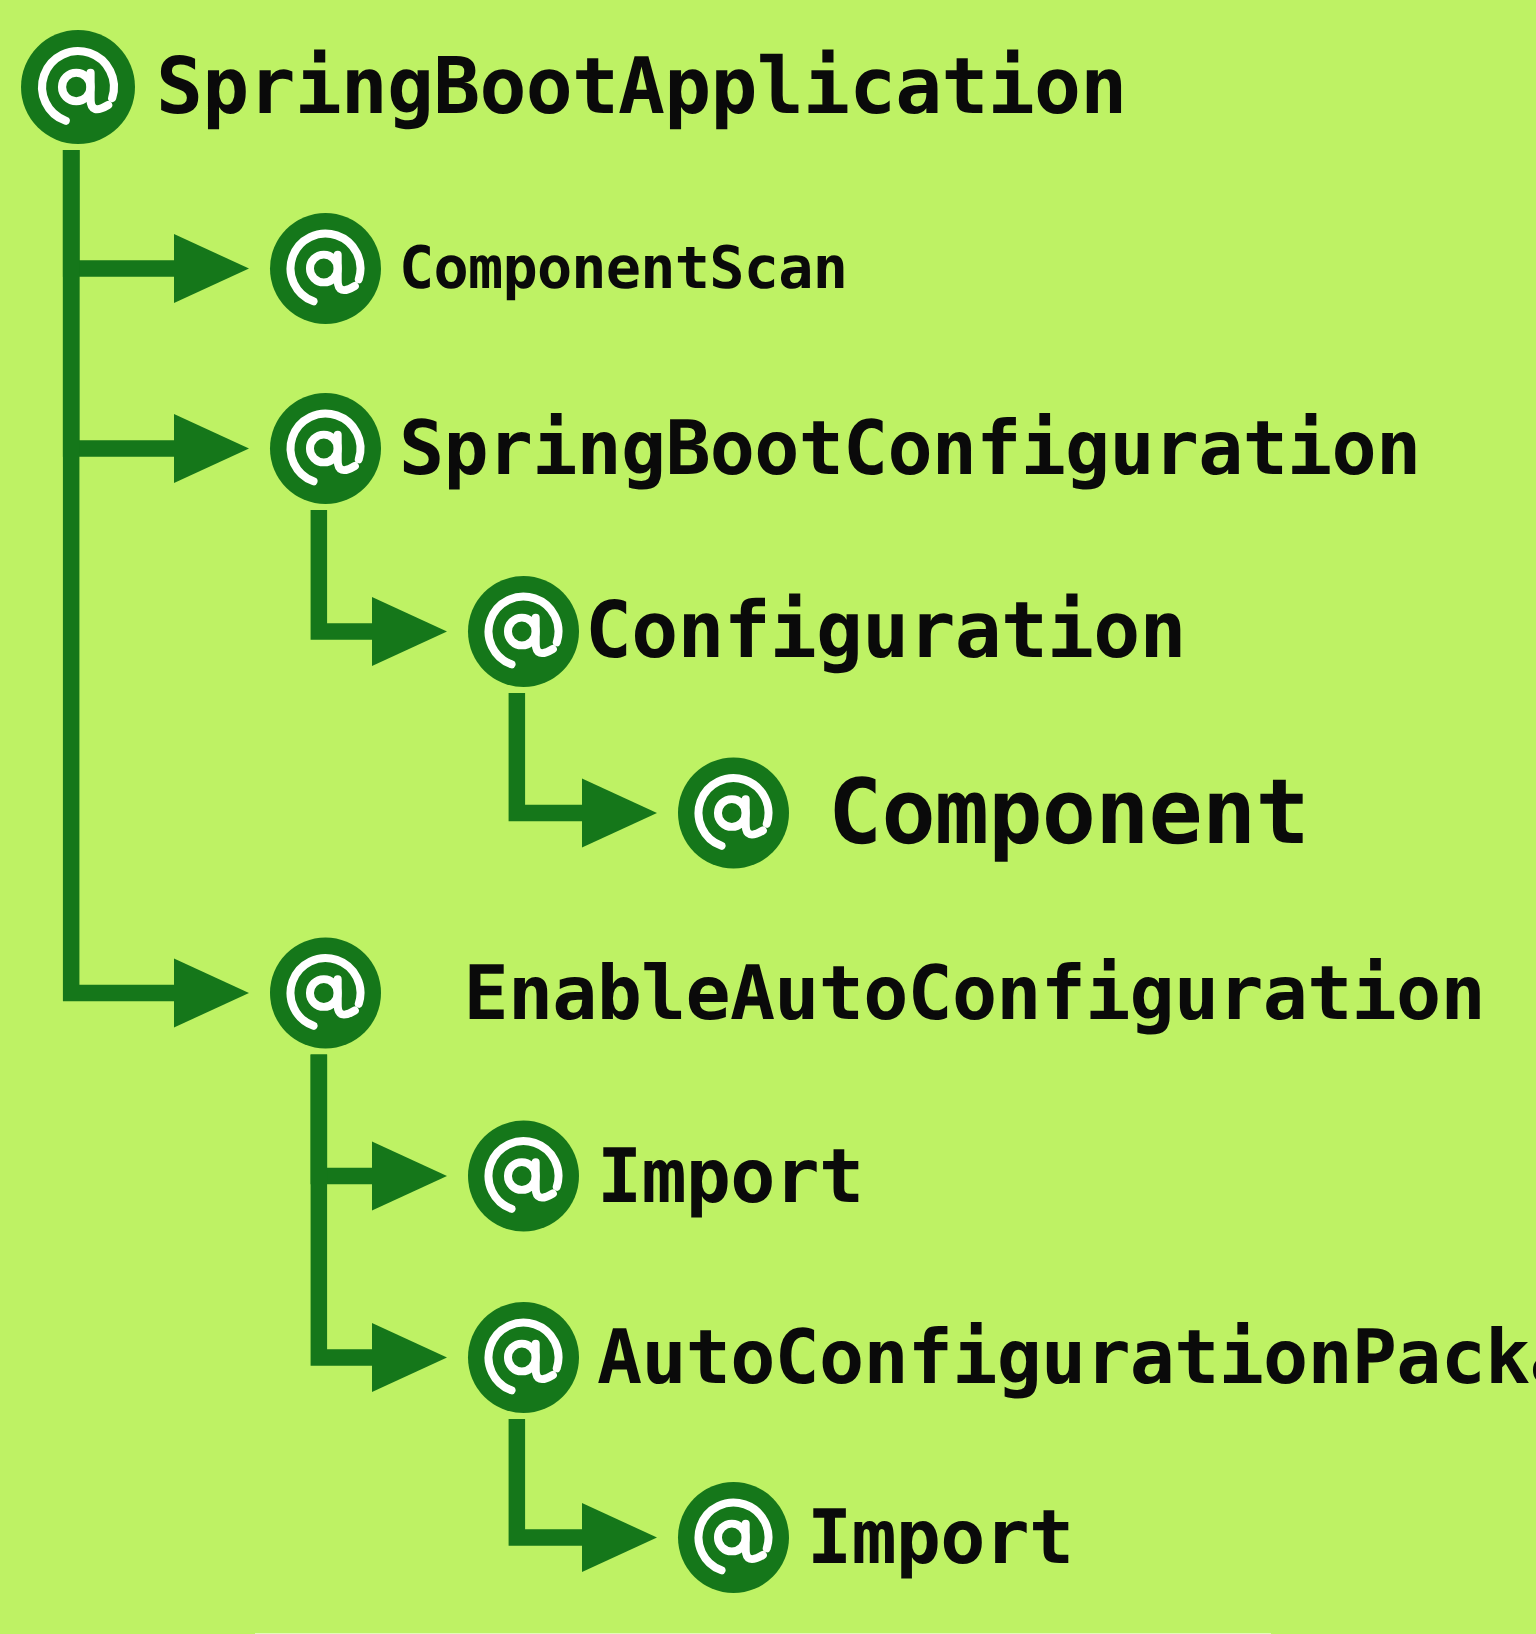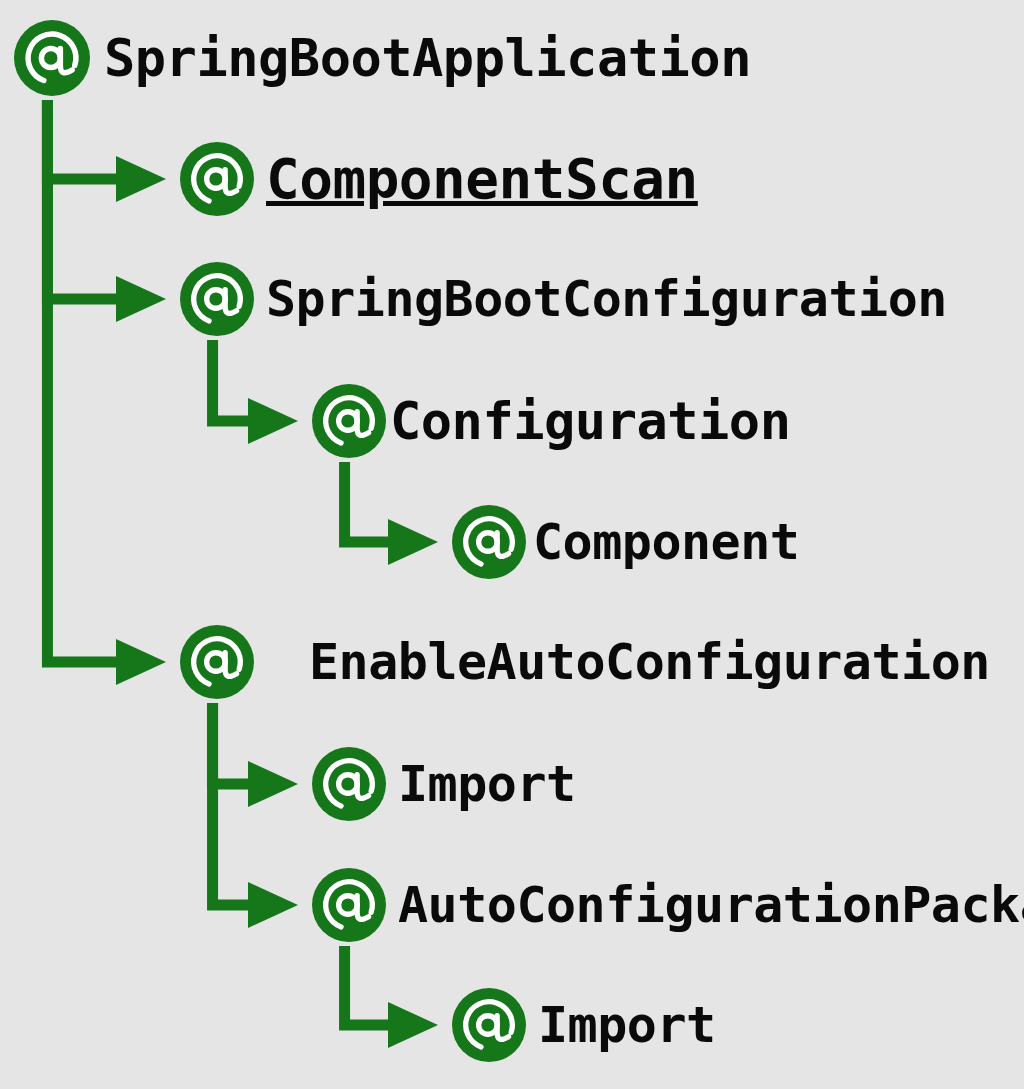--- a/index.html
+++ b/index.html
@@ -12,21 +12,21 @@
     width: 1024px;
     height: 1089px;
     overflow: hidden;
     font-family: "DejaVu Sans Mono", "Liberation Mono", monospace;
   }
 
   #canvas {
     position: relative;
     width: 1024px;
     height: 1089px;
-    background: #e5e5e5;
+    background: #bef264;
   }
 
   
   #connector-layer {
     position: absolute;
     left: 0;
     top: 0;
     width: 1024px;
     height: 1089px;
     z-index: 1;
@@ -118,21 +118,21 @@
         <span class="node-label" style="font-size: 52px; margin-left: 14px; color: rgb(10, 10, 10);">SpringBootApplication</span>
       </div>
       <div class="node" style="left: 180px; top: 142px; height: 74px;">
         <span class="at-badge" style="width: 74px; height: 74px; background: rgb(21, 119, 26);">
           <svg width="74" height="74" viewBox="0 0 74 74">
             <path d="M 59.17 44.20 A 23.31 23.31 0 1 0 29.03 58.90" fill="none" stroke="#ffffff" stroke-width="5.327999999999999" stroke-linecap="round"></path>
             <circle cx="35.89" cy="37.00" r="9.25" fill="none" stroke="#ffffff" stroke-width="5.327999999999999"></circle>
             <path d="M 45.14 27.75 L 45.14 44.86 Q 45.14 55.65 56.58 48.66" fill="none" stroke="#ffffff" stroke-width="5.327999999999999" stroke-linecap="round" stroke-linejoin="round"></path>
           </svg>
         </span>
-        <span class="node-label" style="font-size: 56px; margin-left: 12px; color: rgb(10, 10, 10); text-decoration: underline;">ComponentScan</span>
+        <span class="node-label" style="font-size: 39px; margin-left: 12px; color: rgb(10, 10, 10);">ComponentScan</span>
       </div>
       <div class="node" style="left: 180px; top: 262px; height: 74px; text-align: center;">
         <span class="at-badge" style="width: 74px; height: 74px; background: rgb(21, 119, 26);">
           <svg width="74" height="74" viewBox="0 0 74 74">
             <path d="M 59.17 44.20 A 23.31 23.31 0 1 0 29.03 58.90" fill="none" stroke="#ffffff" stroke-width="5.327999999999999" stroke-linecap="round"></path>
             <circle cx="35.89" cy="37.00" r="9.25" fill="none" stroke="#ffffff" stroke-width="5.327999999999999"></circle>
             <path d="M 45.14 27.75 L 45.14 44.86 Q 45.14 55.65 56.58 48.66" fill="none" stroke="#ffffff" stroke-width="5.327999999999999" stroke-linecap="round" stroke-linejoin="round"></path>
           </svg>
         </span>
         <span class="node-label" style="font-size: 50px; margin-left: 12px; color: rgb(10, 10, 10);">SpringBootConfiguration</span>
@@ -148,21 +148,21 @@
         <span class="node-label" style="font-size: 52px; margin-left: 4px; color: rgb(10, 10, 10);">Configuration</span>
       </div>
       <div class="node" style="left: 452px; top: 505px; height: 74px;">
         <span class="at-badge" style="width: 74px; height: 74px; background: rgb(21, 119, 26);">
           <svg width="74" height="74" viewBox="0 0 74 74">
             <path d="M 59.17 44.20 A 23.31 23.31 0 1 0 29.03 58.90" fill="none" stroke="#ffffff" stroke-width="5.327999999999999" stroke-linecap="round"></path>
             <circle cx="35.89" cy="37.00" r="9.25" fill="none" stroke="#ffffff" stroke-width="5.327999999999999"></circle>
             <path d="M 45.14 27.75 L 45.14 44.86 Q 45.14 55.65 56.58 48.66" fill="none" stroke="#ffffff" stroke-width="5.327999999999999" stroke-linecap="round" stroke-linejoin="round"></path>
           </svg>
         </span>
-        <span class="node-label" style="font-size: 50px; margin-left: 7px; color: rgb(10, 10, 10);">Component</span>
+        <span class="node-label" style="font-size: 60px; margin-left: 26px; color: rgb(10, 10, 10);">Component</span>
       </div>
       <div class="node" style="left: 180px; top: 625px; height: 74px; gap: 43px;">
         <span class="at-badge" style="width: 74px; height: 74px; background: rgb(21, 119, 26);">
           <svg width="74" height="74" viewBox="0 0 74 74">
             <path d="M 59.17 44.20 A 23.31 23.31 0 1 0 29.03 58.90" fill="none" stroke="#ffffff" stroke-width="5.327999999999999" stroke-linecap="round"></path>
             <circle cx="35.89" cy="37.00" r="9.25" fill="none" stroke="#ffffff" stroke-width="5.327999999999999"></circle>
             <path d="M 45.14 27.75 L 45.14 44.86 Q 45.14 55.65 56.58 48.66" fill="none" stroke="#ffffff" stroke-width="5.327999999999999" stroke-linecap="round" stroke-linejoin="round"></path>
           </svg>
         </span>
         <span class="node-label" style="font-size: 50px; margin-left: 12px; color: rgb(10, 10, 10);">EnableAutoConfiguration</span>

